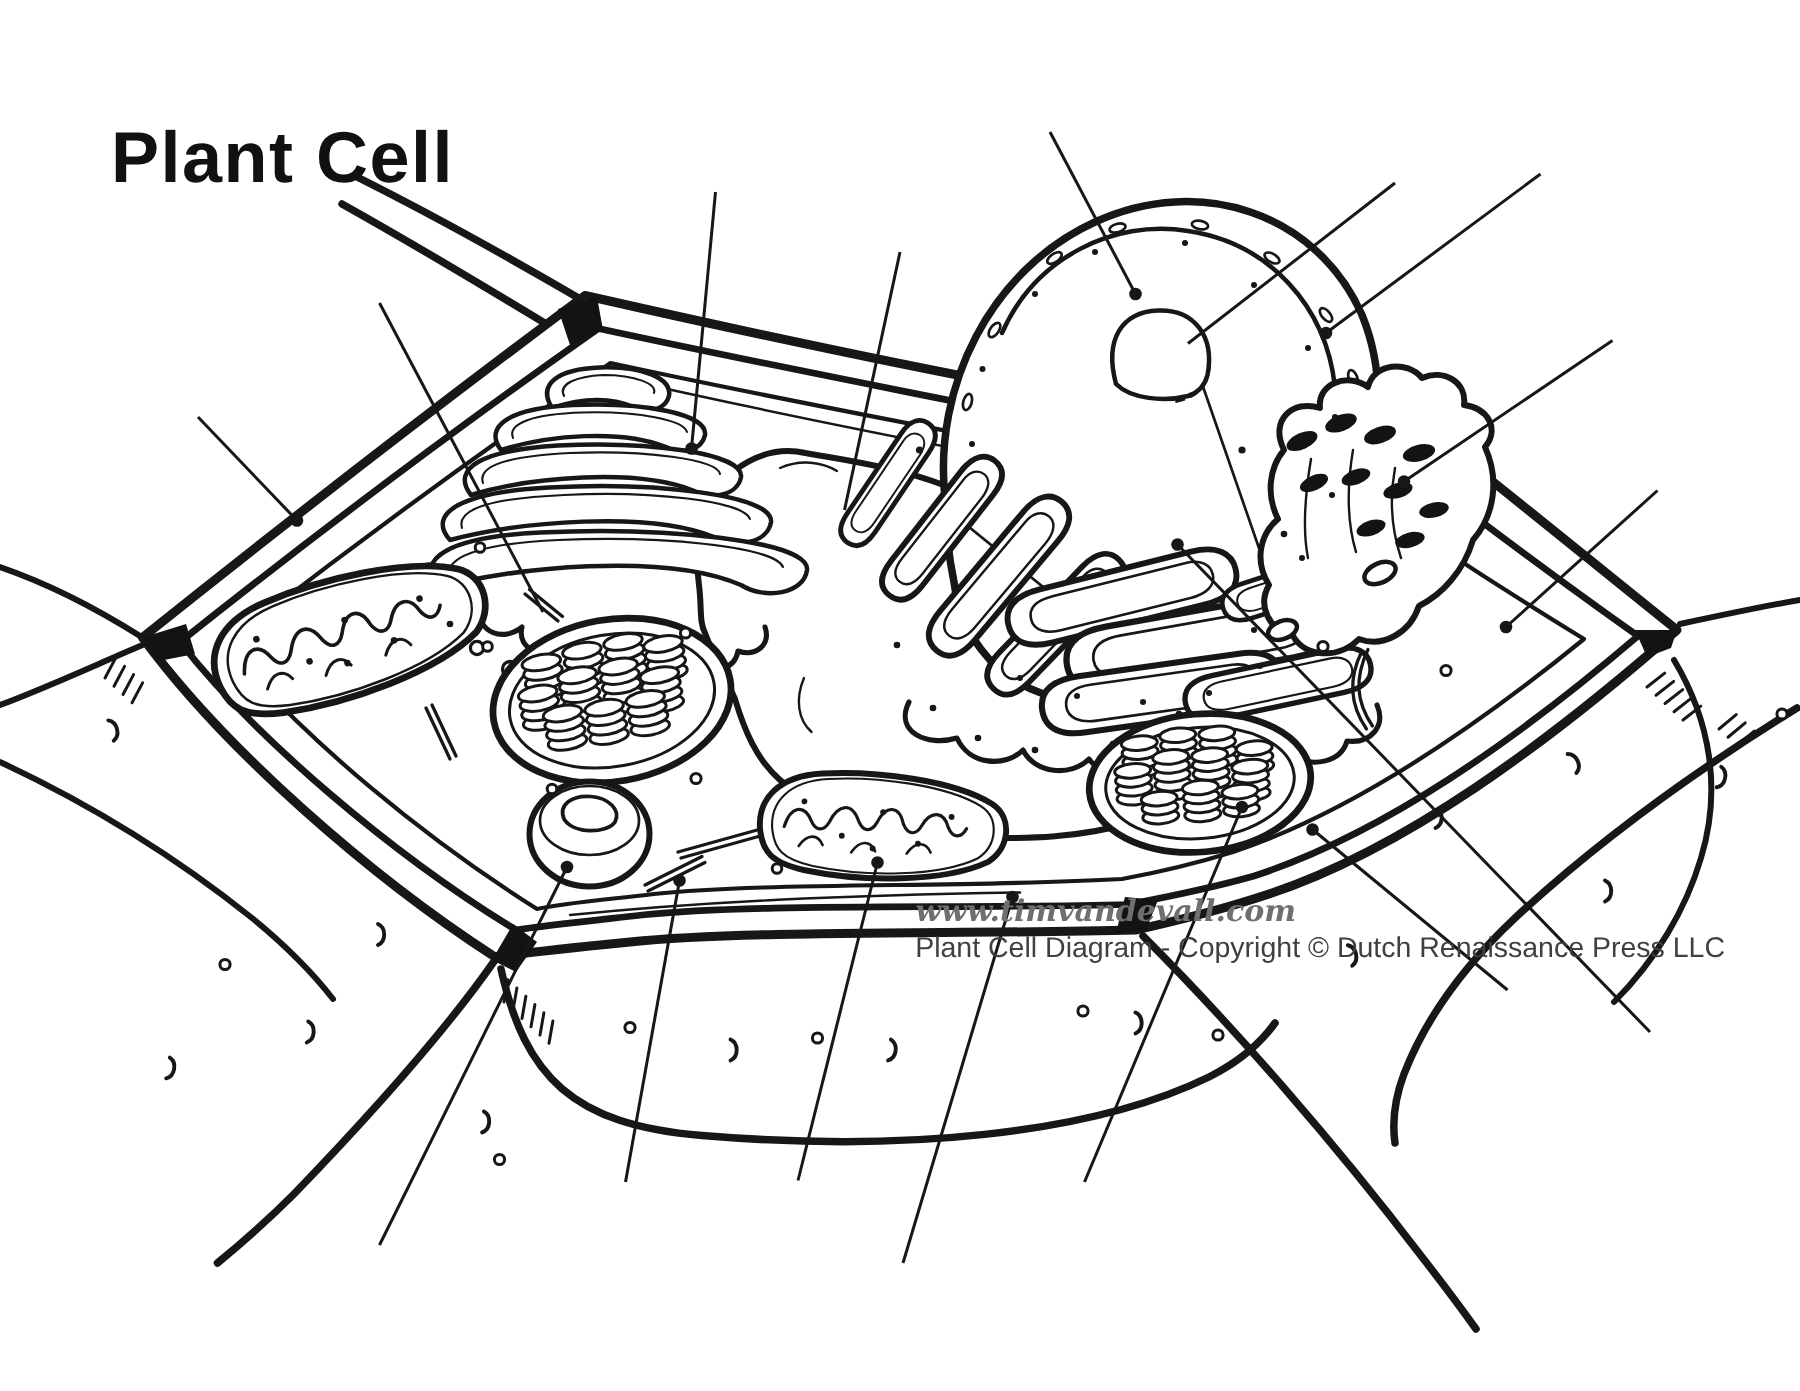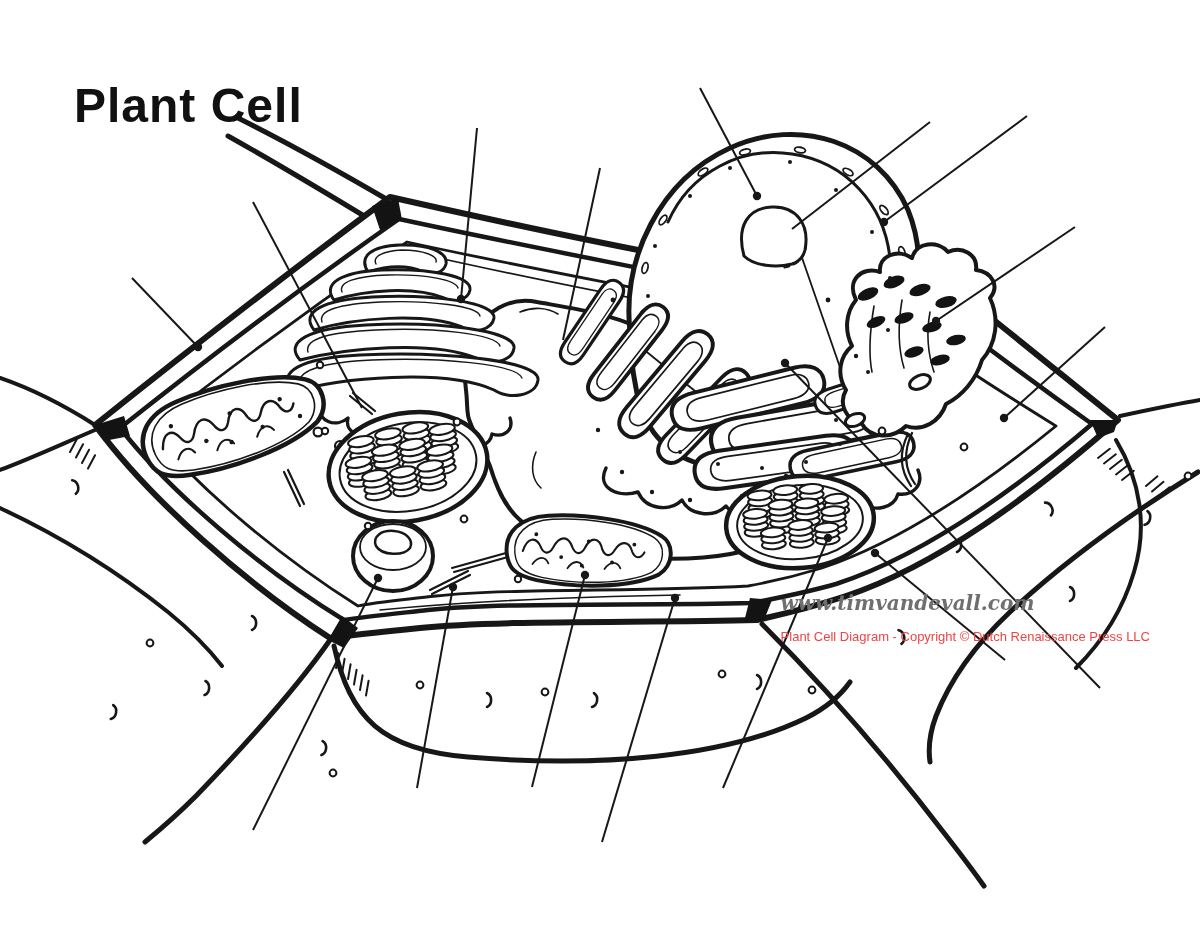--- a/index.html
+++ b/index.html
@@ -1,20 +1,20 @@
 <!DOCTYPE html>
 <html><head>
 <meta charset="utf-8">
 <style>
   html,body{margin:0;padding:0;background:#fff;width:1200px;height:927px;overflow:hidden;}
   #stage{position:relative;width:1200px;height:682px;background:#fff;font-family:"Liberation Sans",sans-serif;}
   #page-title{position:absolute;left:74px;top:46px;font-size:48px;font-weight:700;letter-spacing:1px;color:#111;}
   #footer{position:absolute;right:50px;bottom:38px;text-align:left;}
   #footer .site{font-family:"DejaVu Serif",serif;font-style:italic;font-weight:700;font-size:20px;color:#6f6f6f;}
-  #footer .copy{font-size:13px;color:#ef4444;margin-top:14px;}
+  #footer .copy{font-size:19px;color:#404040;margin-top:3px;}
   svg{position:absolute;left:0;top:0;}
   .ink{stroke:#171717;fill:none;stroke-linecap:round;stroke-linejoin:round;}
   .whitefill{fill:#ffffff;}
 </style>
 </head>
 <body>
 
 <div id="stage">
 
   <svg id="cellsvg" width="1200" height="927" viewBox="0 0 1200 927">

